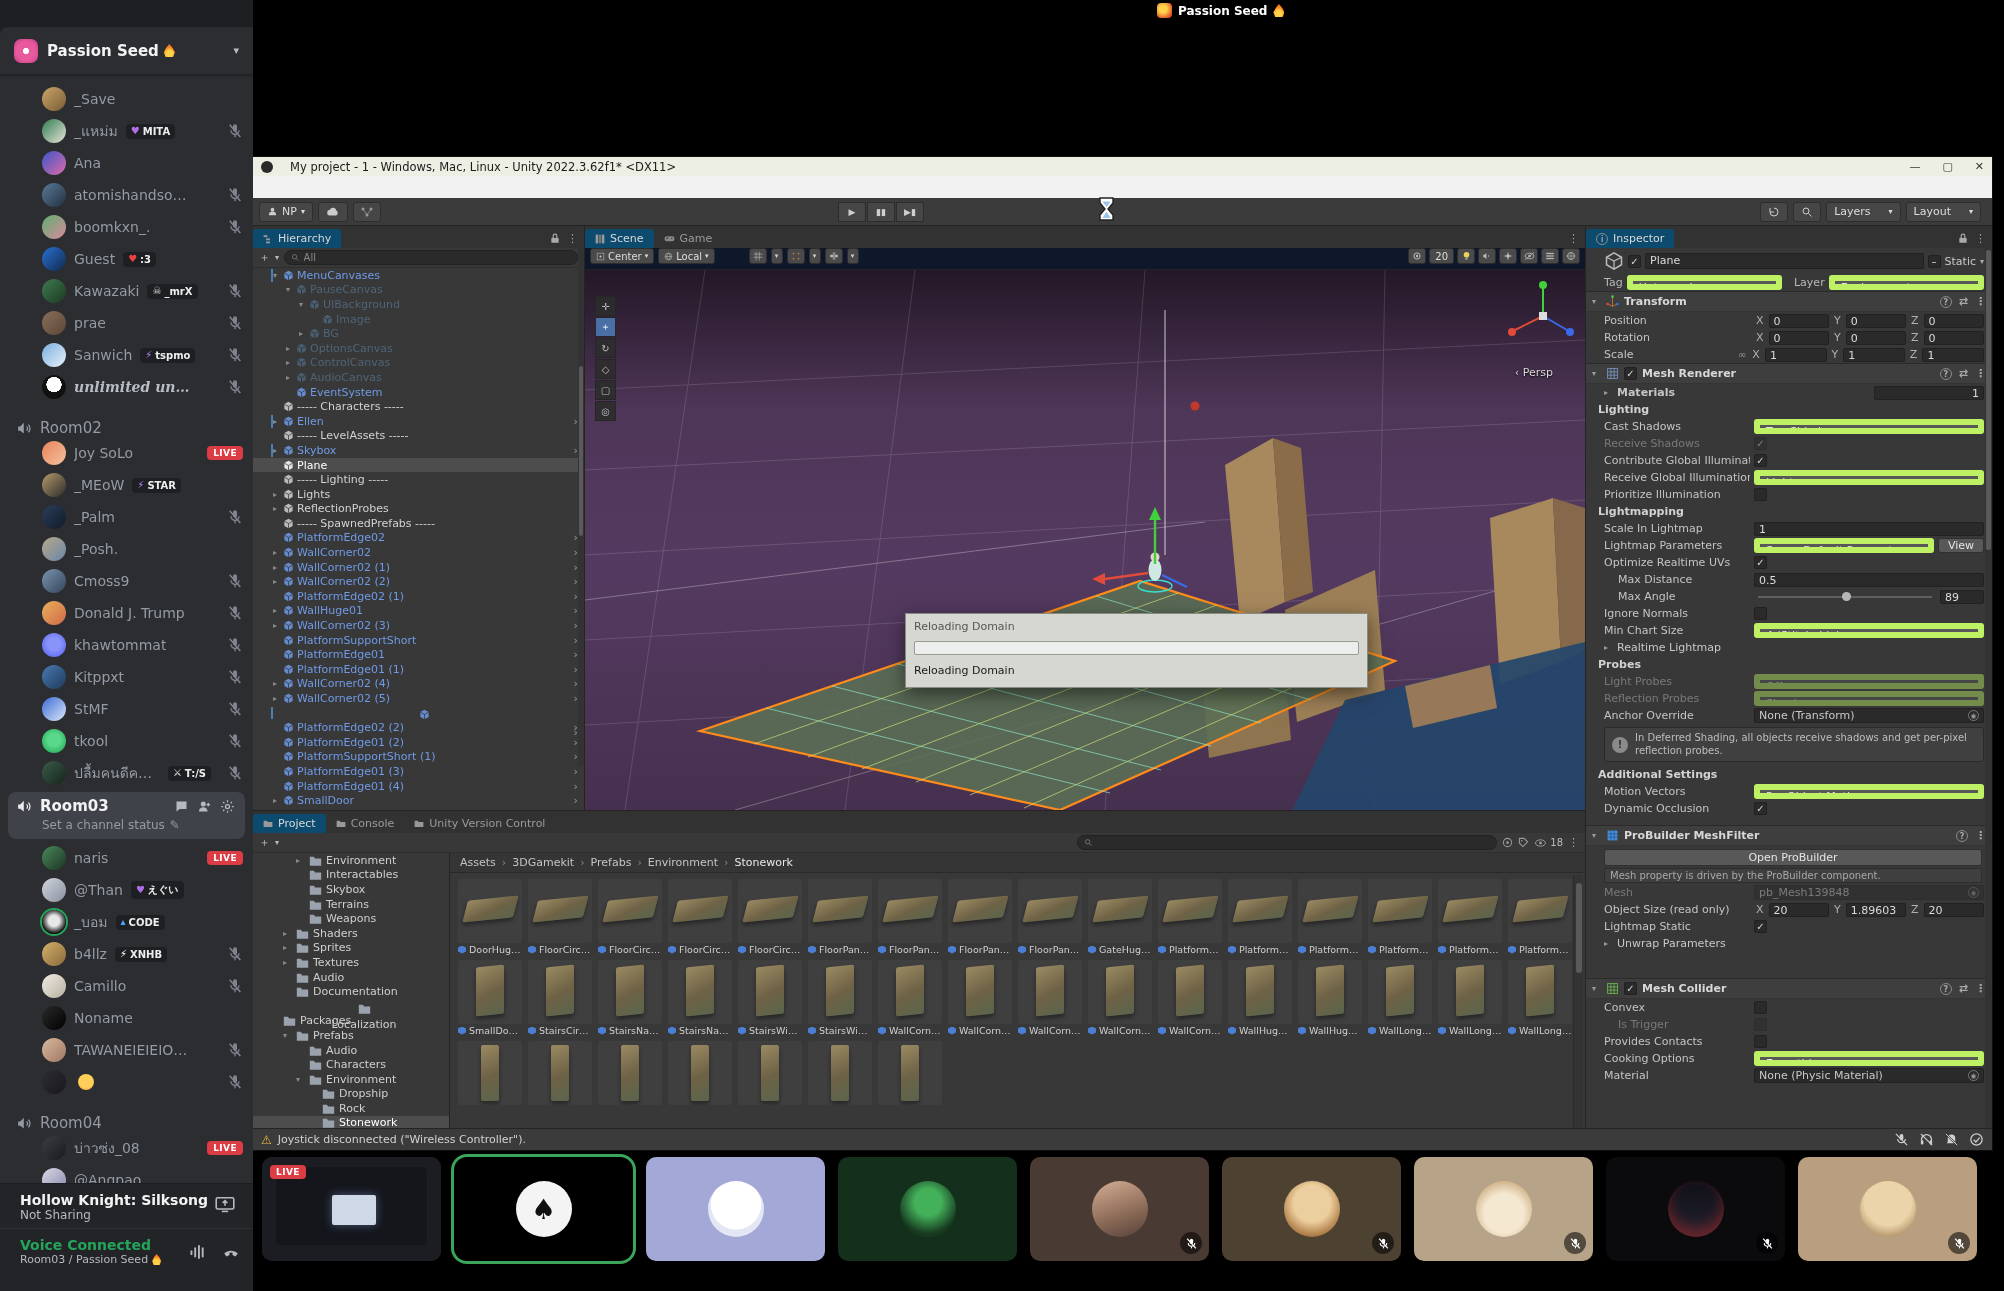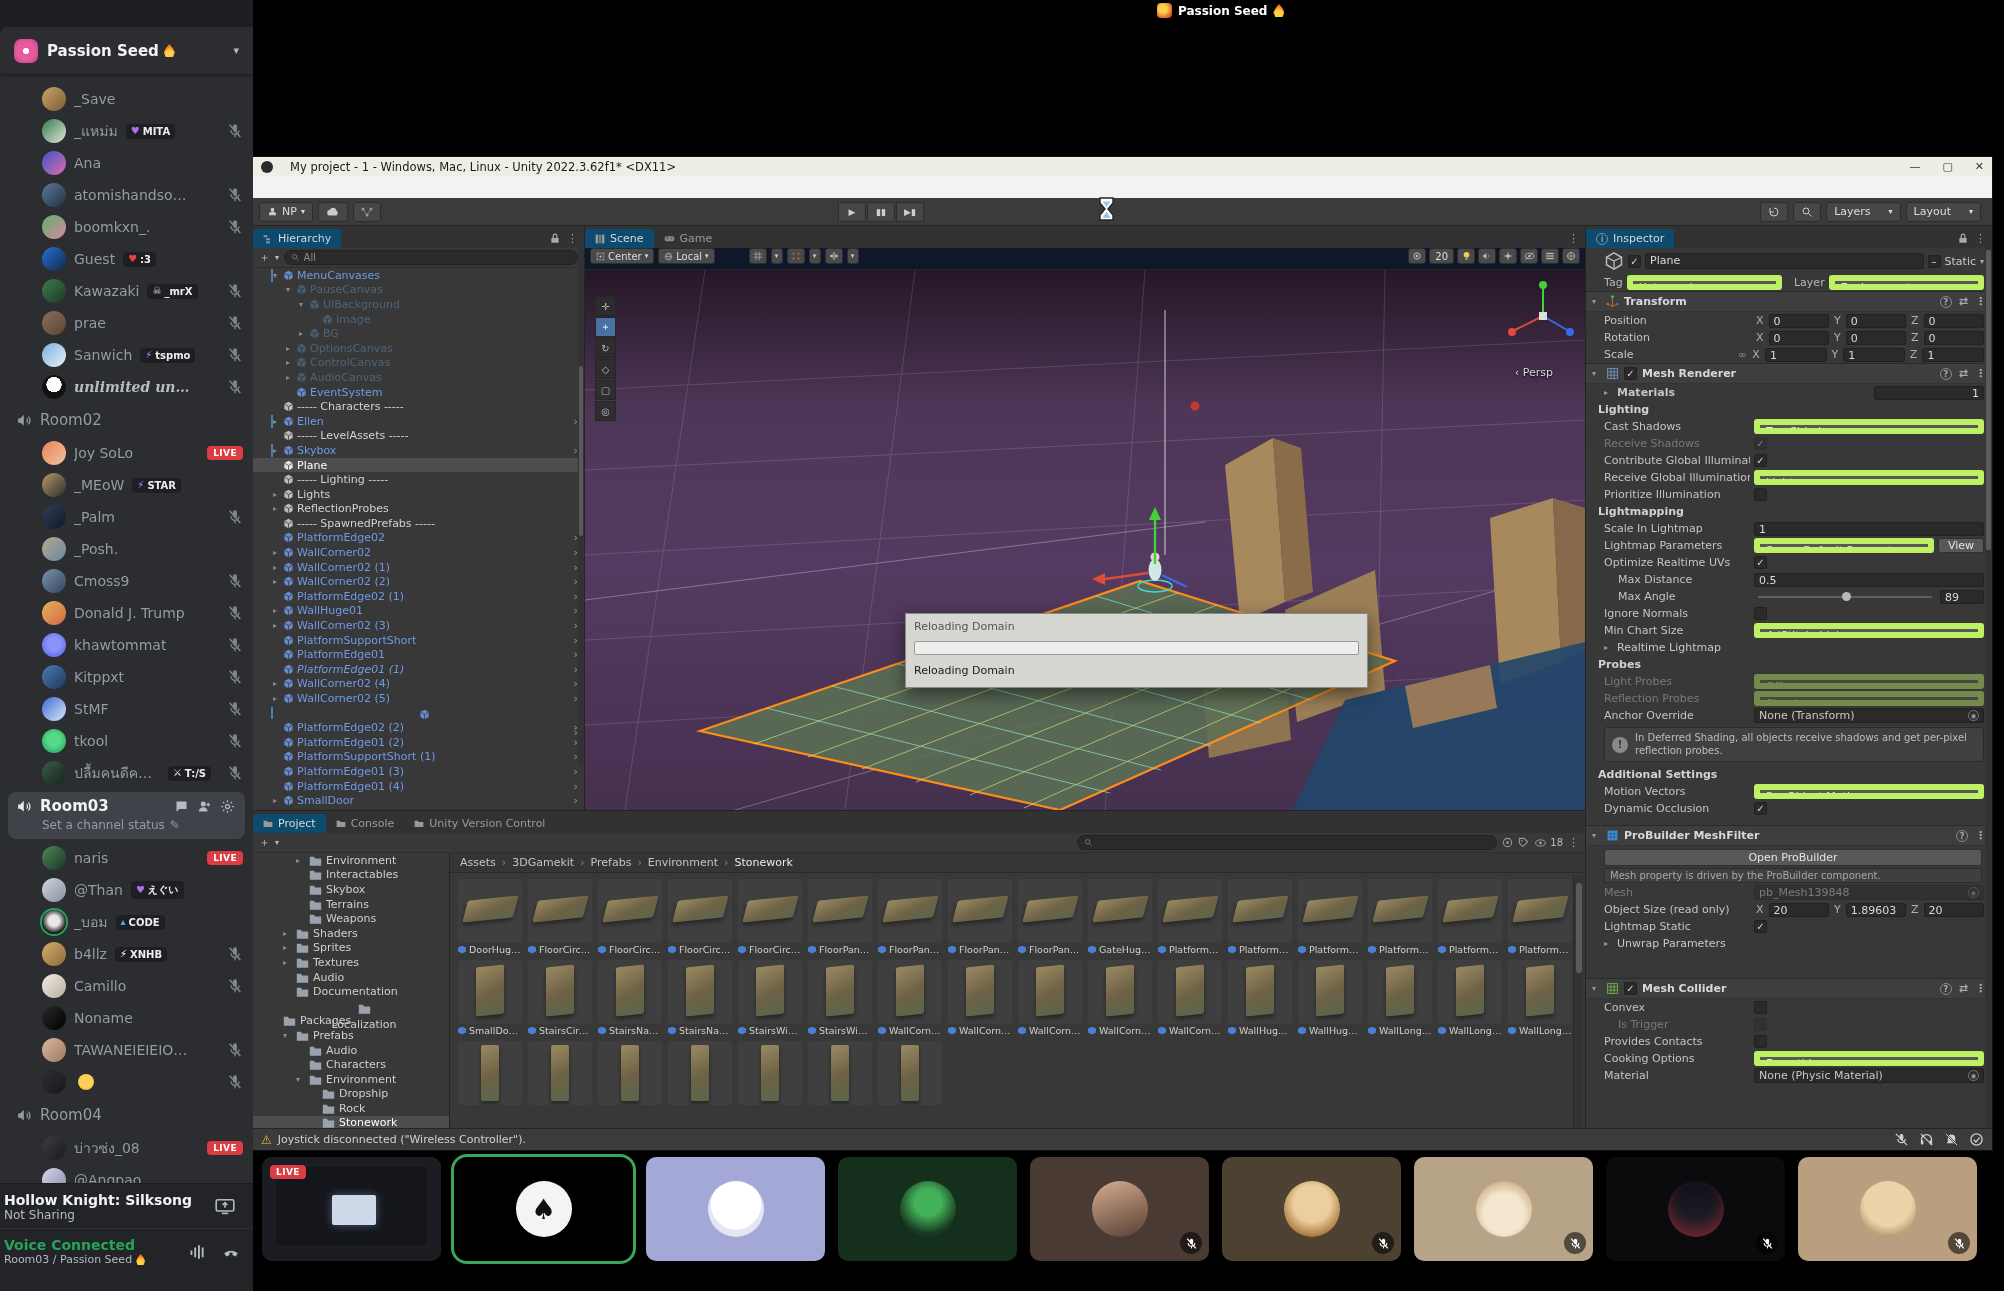--- a/index.html
+++ b/index.html
@@ -17,32 +17,32 @@
 .mav{width:24px;height:24px;border-radius:50%;flex:none;background:#555}
 .mav.ring{box-shadow:0 0 0 2px #23a55a}
 .mname{font-size:14px;color:#949ba4;white-space:nowrap;overflow:hidden;text-overflow:ellipsis;max-width:118px}
 .mname.gothic{font-family:"DejaVu Serif","Liberation Serif",serif;font-weight:bold;font-style:italic;color:#b8bdc4}
 .emoji-dot{width:16px;height:16px;border-radius:50%;background:radial-gradient(circle at 50% 42%,#ffcf5a 0 55%,#e8962a 100%);flex:none;margin-left:-4px}
 .mbadge{display:inline-flex;align-items:center;gap:3px;background:#1e1f22;border-radius:4px;padding:2px 5px;font-size:10px;font-weight:bold;color:#ecedee;flex:none}
 .bic{font-size:10px;line-height:10px}
 .mspace{flex:1}
 .livepill{background:#dc3d44;color:#fff;font-size:9px;font-weight:800;letter-spacing:.4px;border-radius:4px;padding:2px 6px;flex:none}
 .muteic{width:16px;height:16px;color:#80848e;flex:none}
-.chead{height:34px;display:flex;align-items:center;gap:7px;padding:0 10px 0 16px;color:#949ba4;font-size:15px}
+.chead{height:34px;display:flex;align-items:flex-end;gap:7px;padding:0 10px 0 16px;color:#949ba4;font-size:15px}
 .chead .cname{font-weight:500}
 .spk{width:17px;height:17px;color:#949ba4;flex:none}
 #selblock{margin:3px 8px;background:#3f4248;border-radius:8px;padding:5px 10px 7px 8px}
 #selblock .crow{display:flex;align-items:center;gap:7px}
 #selblock .cname{color:#f2f3f5;font-size:15px;font-weight:600}
 #selblock .spk{color:#e8e9ea}
 .chicons{margin-left:auto;display:flex;gap:8px;color:#b5bac1;align-items:center}
 .chicons svg{width:15px;height:15px}
 .chstatus{display:flex;align-items:center;gap:5px;color:#959ba3;font-size:12px;padding:3px 0 0 26px}
 #dfooter{position:absolute;left:0;bottom:0;width:253px;height:108px;background:#232428;border-top:1px solid #1c1d20}
-.frow{display:flex;align-items:center;padding:8px 12px 6px 4px;border-bottom:1px solid #2e3036}
+.frow{display:flex;padding:8px 12px 6px 20px;border-bottom:1px solid #2e3036}
 .factivity .t1{color:#f2f3f5;font-size:14px;font-weight:700}
 .factivity .t2{color:#b5bac1;font-size:12px}
 .fbtn{margin-left:auto;width:32px;height:26px;border-radius:4px;display:flex;align-items:center;justify-content:center;color:#b5bac1}
 .fvoice .t1{color:#23a55a;font-size:14px;font-weight:600}
 .fvoice .t2{color:#b5bac1;font-size:11px;display:flex;align-items:center;gap:4px}
 .ficons{margin-left:auto;display:flex;gap:14px;color:#b5bac1;align-items:center}
 
 #stitle{position:absolute;left:1157px;top:3px;display:flex;align-items:center;gap:6px;color:#fff;font-size:12px;font-weight:600;z-index:30}
 .sticon{width:15px;height:15px;border-radius:4px;background:radial-gradient(circle at 40% 40%,#ffd24a 0 30%,#e8642a 70%,#b83a1a 100%)}
 
@@ -554,21 +554,21 @@
         <div class="hrow hp" style="padding-left: 17px;">
 
           <span class="harrow"></span>
           <span class="hcube"><svg viewBox="0 0 16 16" width="11" height="11">
               <path d="M8 1 14 4.5v7L8 15 2 11.5v-7z" fill="currentColor" opacity=".85"></path>
               <path d="M2 4.5 8 8l6-3.5M8 8v7" stroke="#2a2a2a" stroke-width="1" fill="none"></path>
             </svg></span>
           <span class="hlabel">PlatformEdge01</span>
           <span class="hchev">›</span>
         </div>
-        <div class="hrow hp" style="padding-left: 17px; font-style: italic;">
+        <div class="hrow hp" style="padding-left: 17px;">
 
           <span class="harrow"></span>
           <span class="hcube"><svg viewBox="0 0 16 16" width="11" height="11">
               <path d="M8 1 14 4.5v7L8 15 2 11.5v-7z" fill="currentColor" opacity=".85"></path>
               <path d="M2 4.5 8 8l6-3.5M8 8v7" stroke="#2a2a2a" stroke-width="1" fill="none"></path>
             </svg></span>
           <span class="hlabel">PlatformEdge01 (1)</span>
           <span class="hchev">›</span>
         </div>
         <div class="hrow hp" style="padding-left: 17px;">

